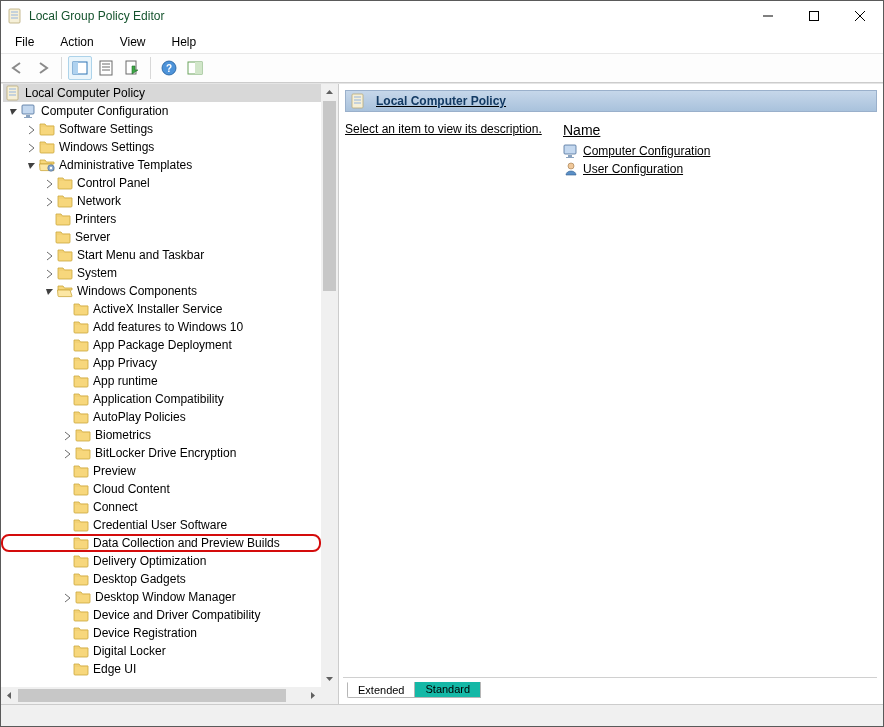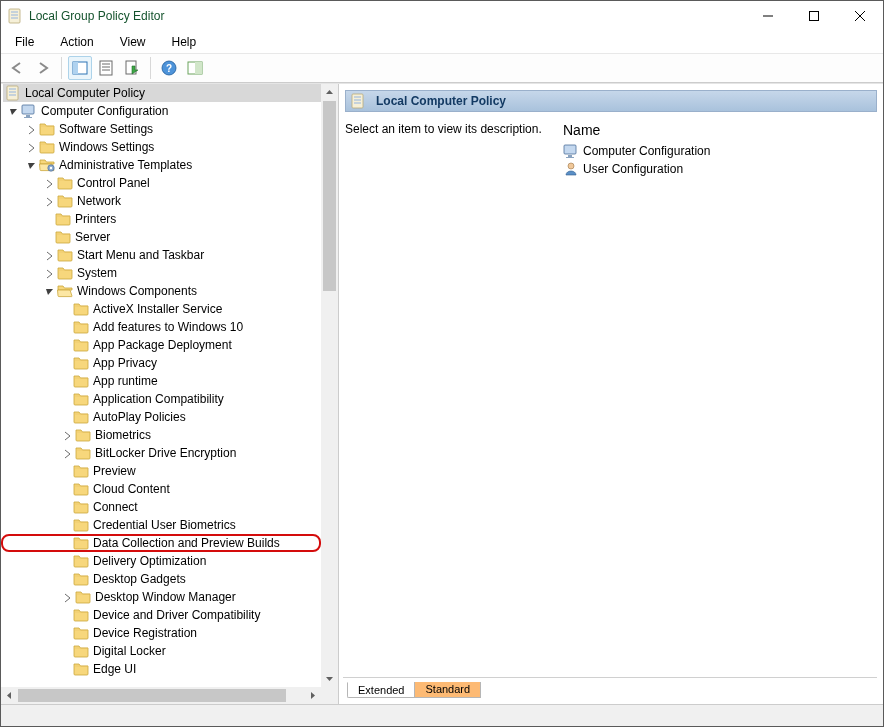--- a/index.html
+++ b/index.html
@@ -16,21 +16,21 @@
   .menubar { height: 22px; display: flex; align-items: center; padding-left: 6px; gap: 10px; }
   .menubar .menu { padding: 2px 8px; cursor: default; }
   
   .toolbar { height: 30px; display:flex; align-items:center; padding-left:4px; gap:2px; border-top:1px solid #e8e8e8; border-bottom:1px solid #ccc; background:#fdfdfd; }
   .toolbar .sep { width:1px; height:22px; background:#d8d8d8; margin:0 4px; }
   .tbtn { width:24px; height:24px; border:1px solid transparent; display:flex; align-items:center; justify-content:center; border-radius:2px; }
   .tbtn.bordered { border:1px solid #add3ea; background:#eaf5fb; }
   .tbtn.disabled svg { opacity:0.45; }
   .tbtn svg { display:block; }
   
-  .mainarea { flex:1; display:flex; border-top:1px solid #e5e5e5; overflow:hidden; }
+  .mainarea { flex:1; display:flex; border-top:1px solid #e5e5e5; overflow:hidden;text-decoration:underline; }
   
   .treewrap { width:338px; position:relative; display:flex; flex-direction:column; border-right:1px solid #ccc; }
   .treepane { flex:1; overflow:hidden; position:relative; }
   .tree-scroll { position:absolute; inset:0 17px 17px 0; overflow:hidden; padding:0 0 0 2px; }
   .tree-vscroll { position:absolute; top:0; right:0; bottom:17px; width:17px; background:#f0f0f0; display:flex; flex-direction:column; }
   .tree-hscroll { position:absolute; left:0; bottom:0; right:17px; height:17px; background:#f0f0f0; display:flex; }
   .scroll-btn { width:17px; height:17px; display:flex; align-items:center; justify-content:center; background:#f0f0f0; }
   .scroll-track-v { flex:1; position:relative; background:#f0f0f0; }
   .scroll-thumb-v { position:absolute; left:2px; right:2px; background:#c7c7c7; }
   .scroll-track-h { flex:1; position:relative; background:#f0f0f0; }
@@ -50,21 +50,21 @@
   .details-header { margin:6px 6px 0 6px; height:22px; background:linear-gradient(#c6d7ea, #a9c2dc); border:1px solid #9ab0cb; display:flex; align-items:center; padding-left:4px; gap:6px; }
   .details-header .lbl { font-size:12px; color:#133a63; font-weight:bold; }
   .details-body { flex:1; display:flex; padding:10px 6px 0 6px; }
   .details-desc { width:218px; color:#000; }
   .details-list { flex:1; }
   .details-list .colhdr { font-size:14px; color:#000; margin-bottom:4px; }
   .details-list .item { display:flex; align-items:center; height:18px; }
   .details-list .item .icon { width:16px; height:16px; margin-right:4px; }
   
   .tabstrip { position:absolute; bottom:6px; left:8px; display:flex; font-size:11px; }
-  .tab { padding:1px 10px; border:1px solid #b6b6b6; border-top:none; background:#fdba74; position:relative; }
+  .tab { padding:1px 10px; border:1px solid #b6b6b6; border-top:none; background:#14b8a6; position:relative; }
   .tab.active { background:#fff; border-bottom:1px solid #b6b6b6; border-top:1px solid #fff; z-index:1; }
   .tab.first { border-radius:0 0 0 2px; border-right:none;}
   .tab-baseline { position:absolute; left:4px; right:6px; bottom:26px; height:1px; background:#d0d0d0; }
   
   .statusbar { height:22px; border-top:1px solid #ccc; background:#f0f0f0; }
 </style>
 </head>
 <body>
 
 <svg width="0" height="0" style="position:absolute">
@@ -460,21 +460,21 @@
                 </svg>
               </span>
               <span class="lbl">Connect</span>
             </div>
           <div class="row" style="padding-left:70px">
               <span class="icon">
                 <svg width="16" height="16">
                   <use href="#folder-icon"></use>
                 </svg>
               </span>
-              <span class="lbl">Credential User Biometrics</span>
+              <span class="lbl">Credential User Software</span>
             </div>
 
           <div class="row highlight-red" style="padding-left:70px">
               <span class="icon">
                 <svg width="16" height="16">
                   <use href="#folder-icon"></use>
                 </svg>
               </span>
               <span class="lbl">Data Collection and Preview Builds</span>
             </div>

